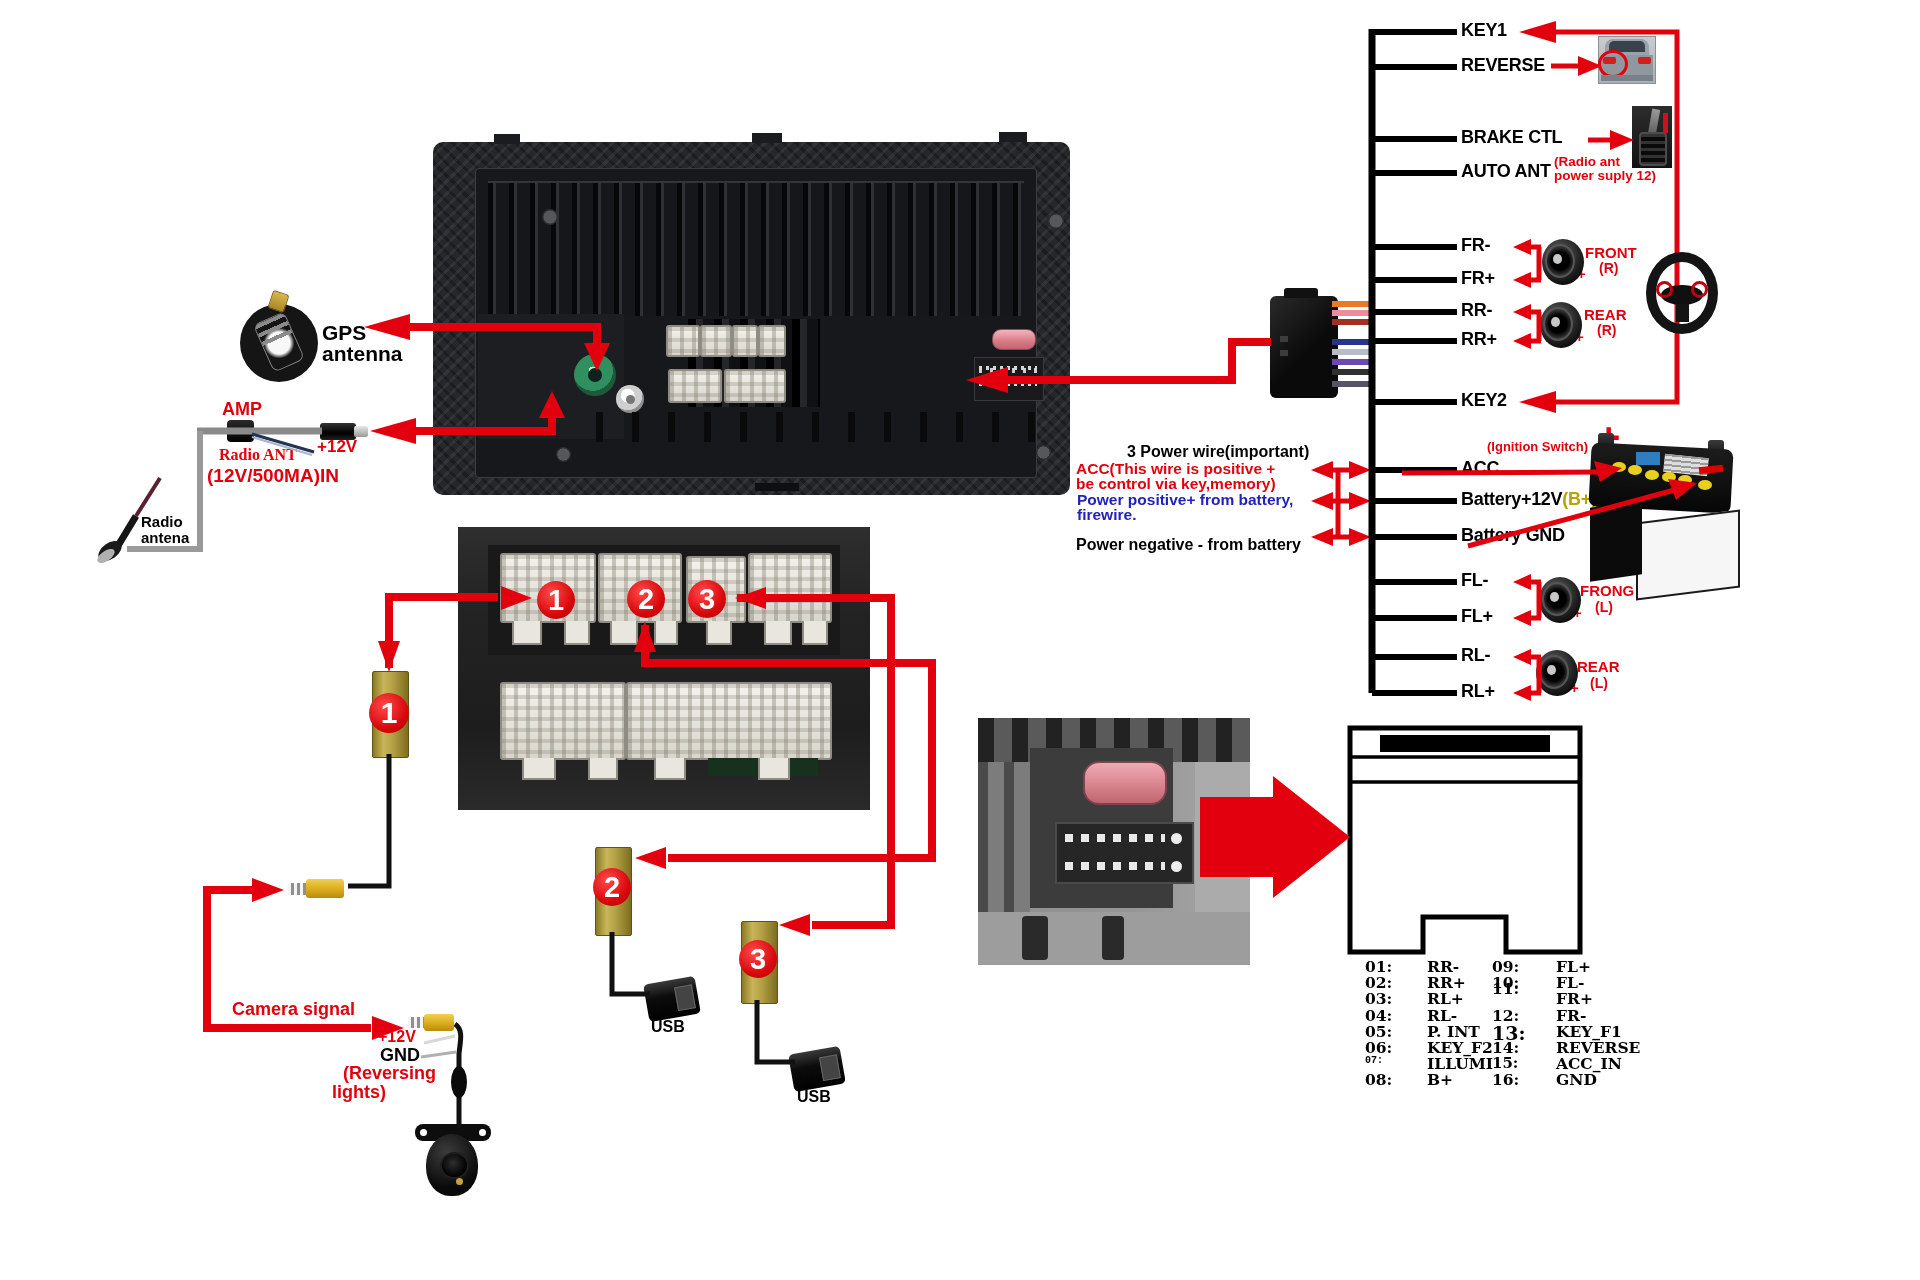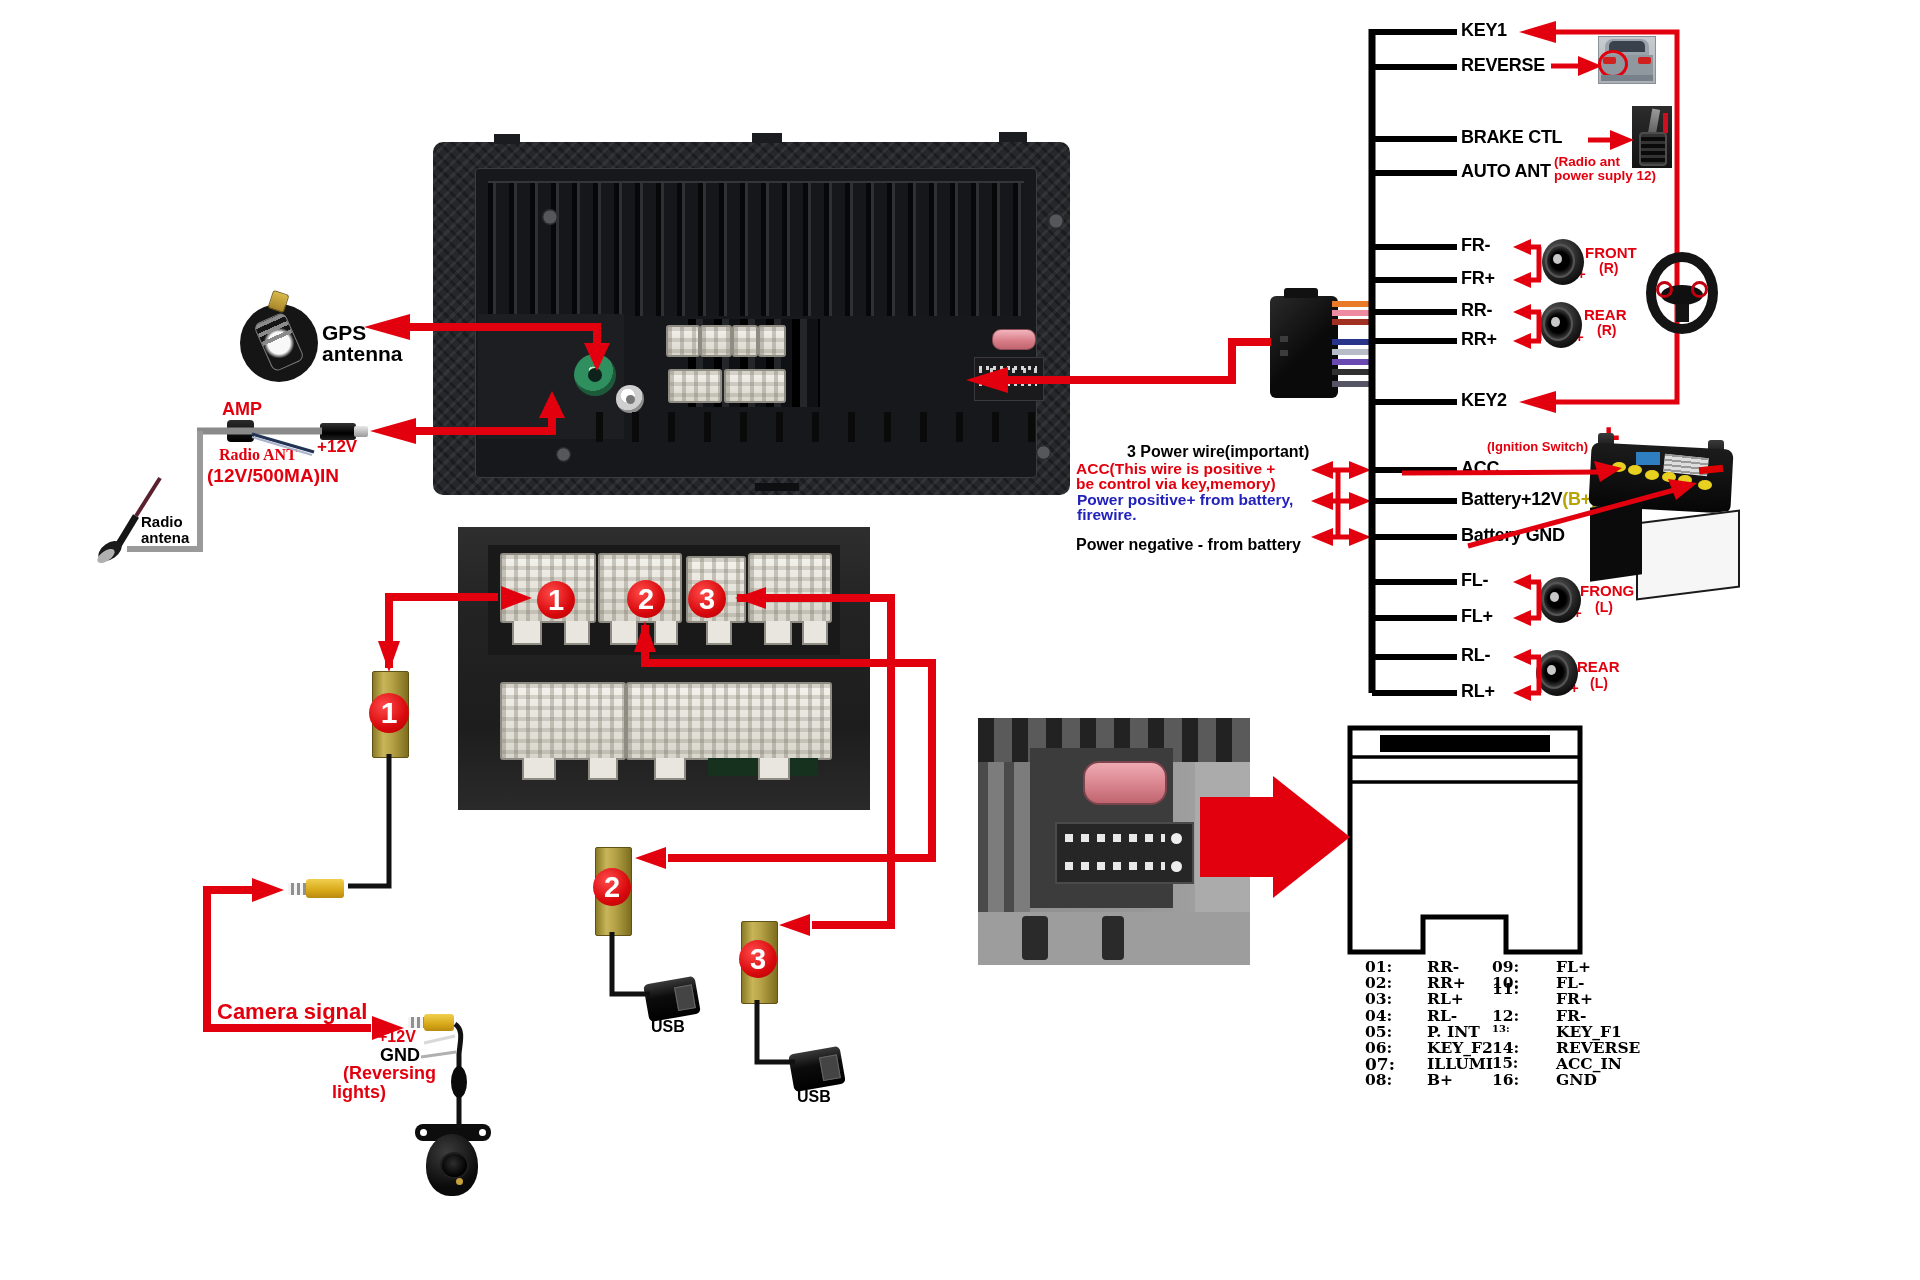--- a/index.html
+++ b/index.html
@@ -137,21 +137,21 @@
   </div>
   <div class="txt b blk" style="left:651px;top:1019px;font-size:16px;">USB</div>
   <div class="usb" style="left:791px;top:1050px;width:52px;height:38px;transform:rotate(-10deg);">
     <div class="abs" style="left:30px;top:8px;width:16px;height:22px;background:#444;border:1px solid #666;"></div>
   </div>
   <div class="txt b blk" style="left:797px;top:1089px;font-size:16px;">USB</div>
 
   <div class="abs" style="left:306px;top:879px;width:38px;height:19px;background:linear-gradient(180deg,#f0d050,#d8a818 60%,#b88a10);border-radius:3px;z-index:3;"></div>
   <div class="abs" style="left:288px;top:883px;width:18px;height:12px;background:linear-gradient(180deg,#ececec,#9c9c9c);background-image:repeating-linear-gradient(90deg,#f4f4f4 0 3px,#909090 3px 6px);z-index:3;"></div>
 
-  <div class="txt b red" style="left:217px;top:1000px;font-size:22px;">Camera signal</div>
+  <div class="txt b red" style="left:232px;top:1000px;font-size:18px;">Camera signal</div>
   <div class="abs" style="left:424px;top:1014px;width:30px;height:17px;background:linear-gradient(180deg,#f0d050,#d8a818 60%,#b88a10);border-radius:3px;z-index:3;"></div>
   <div class="abs" style="left:408px;top:1017px;width:16px;height:11px;background-image:repeating-linear-gradient(90deg,#f4f4f4 0 3px,#909090 3px 6px);z-index:3;"></div>
   <div class="txt b red" style="left:378px;top:1029px;font-size:16px;">+12V</div>
   <div class="txt b blk" style="left:380px;top:1046px;font-size:18px;">GND</div>
   <div class="txt b red" style="left:343px;top:1064px;font-size:18px;">(Reversing</div>
   <div class="txt b red" style="left:332px;top:1083px;font-size:18px;">lights)</div>
   <div class="abs" style="left:415px;top:1124px;width:76px;height:17px;background:#0d0d0d;border-radius:8px;z-index:2;">
      <div class="abs" style="left:5px;top:5px;width:7px;height:7px;border-radius:50%;background:#fff;"></div>
      <div class="abs" style="left:64px;top:5px;width:7px;height:7px;border-radius:50%;background:#fff;"></div>
   </div>
@@ -469,33 +469,33 @@
     <div class="txt pinlbl" style="left: 1365px; top: 975.2px; font-size: 15.5px; position: absolute;">02:</div>
     <div class="txt pinlbl" style="left: 1427px; top: 975.2px; font-size: 15.5px; position: absolute;">RR+</div>
     <div class="txt pinlbl" style="left: 1365px; top: 991.4px; font-size: 15.5px; position: absolute;">03:</div>
     <div class="txt pinlbl" style="left: 1427px; top: 991.4px; font-size: 15.5px; position: absolute;">RL+</div>
     <div class="txt pinlbl" style="left: 1365px; top: 1007.6px; font-size: 15.5px; position: absolute;">04:</div>
     <div class="txt pinlbl" style="left: 1427px; top: 1007.6px; font-size: 15.5px; position: absolute;">RL-</div>
     <div class="txt pinlbl" style="left: 1365px; top: 1023.8px; font-size: 15.5px; position: absolute;">05:</div>
     <div class="txt pinlbl" style="left: 1427px; top: 1023.8px; font-size: 15.5px; position: absolute;">P. INT</div>
     <div class="txt pinlbl" style="left: 1365px; top: 1040px; font-size: 15.5px; position: absolute;">06:</div>
     <div class="txt pinlbl" style="left: 1427px; top: 1040px; font-size: 15.5px; position: absolute;">KEY_F2</div>
-    <div class="txt pinlbl" style="left: 1365px; top: 1056.2px; font-size: 17px; position: absolute;">07:</div>
+    <div class="txt pinlbl" style="left: 1365px; top: 1056.2px; font-size: 10px; position: absolute; font-family: Liberation Mono, monospace;">07:</div>
     <div class="txt pinlbl" style="left: 1427px; top: 1056.2px; font-size: 15.5px; position: absolute;">ILLUMI</div>
     <div class="txt pinlbl" style="left: 1365px; top: 1072.4px; font-size: 15.5px; position: absolute;">08:</div>
     <div class="txt pinlbl" style="left: 1427px; top: 1072.4px; font-size: 15.5px; position: absolute;">B+</div>
     <div class="txt pinlbl" style="left: 1492px; top: 959px; font-size: 15.5px; position: absolute;">09:</div>
     <div class="txt pinlbl" style="left: 1556px; top: 959px; font-size: 15.5px; position: absolute;">FL+</div>
     <div class="txt pinlbl" style="left: 1492px; top: 975.2px; font-size: 15.5px; position: absolute;">10:</div>
     <div class="txt pinlbl" style="left: 1556px; top: 975.2px; font-size: 15.5px; position: absolute;">FL-</div>
     <div class="txt pinlbl" style="left: 1492px; top: 981px; font-size: 15.5px; position: absolute;">11:</div>
     <div class="txt pinlbl" style="left: 1556px; top: 991.4px; font-size: 15.5px; position: absolute;">FR+</div>
     <div class="txt pinlbl" style="left: 1492px; top: 1007.6px; font-size: 15.5px; position: absolute;">12:</div>
     <div class="txt pinlbl" style="left: 1556px; top: 1007.6px; font-size: 15.5px; position: absolute;">FR-</div>
-    <div class="txt pinlbl" style="left: 1492px; top: 1023.8px; font-size: 10px; position: absolute;">13:</div>
+    <div class="txt pinlbl" style="left: 1492px; top: 1023.8px; font-size: 19px; position: absolute;">13:</div>
     <div class="txt pinlbl" style="left: 1556px; top: 1023.8px; font-size: 15.5px; position: absolute;">KEY_F1</div>
     <div class="txt pinlbl" style="left: 1492px; top: 1040px; font-size: 15.5px; position: absolute;">14:</div>
     <div class="txt pinlbl" style="left: 1556px; top: 1040px; font-size: 15.5px; position: absolute;">REVERSE</div>
     <div class="txt pinlbl" style="left: 1492px; top: 1056.2px; font-size: 15px; position: absolute;">15:</div>
     <div class="txt pinlbl" style="left: 1556px; top: 1056.2px; font-size: 15.5px; position: absolute;">ACC_IN</div>
     <div class="txt pinlbl" style="left: 1492px; top: 1072.4px; font-size: 15.5px; position: absolute;">16:</div>
     <div class="txt pinlbl" style="left: 1556px; top: 1072.4px; font-size: 15.5px; position: absolute;">GND</div>
   </div>
 
 </body></html>

